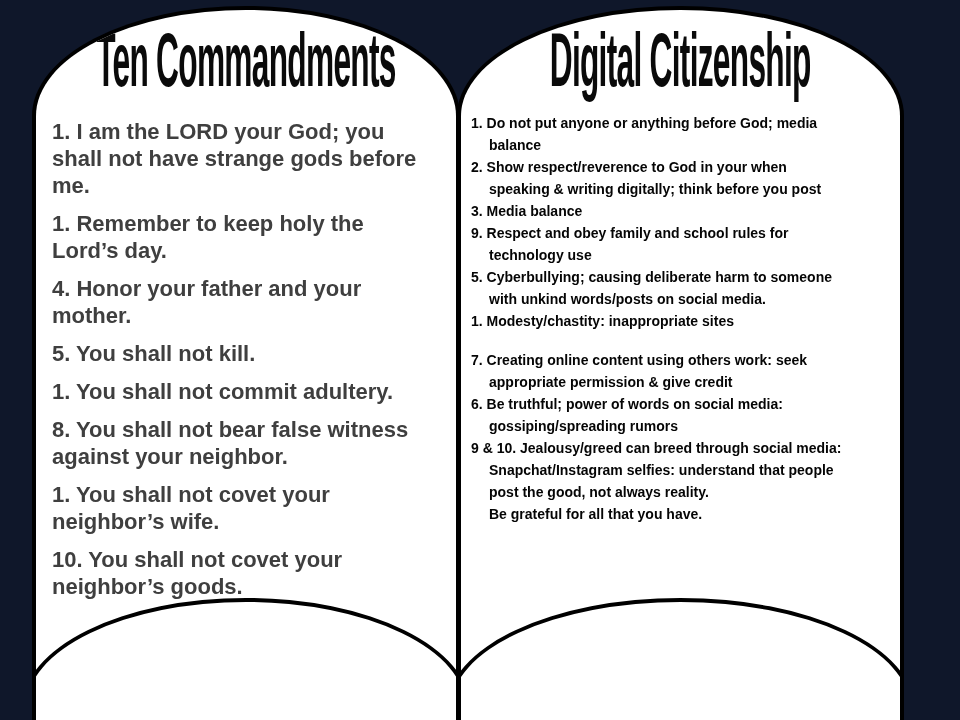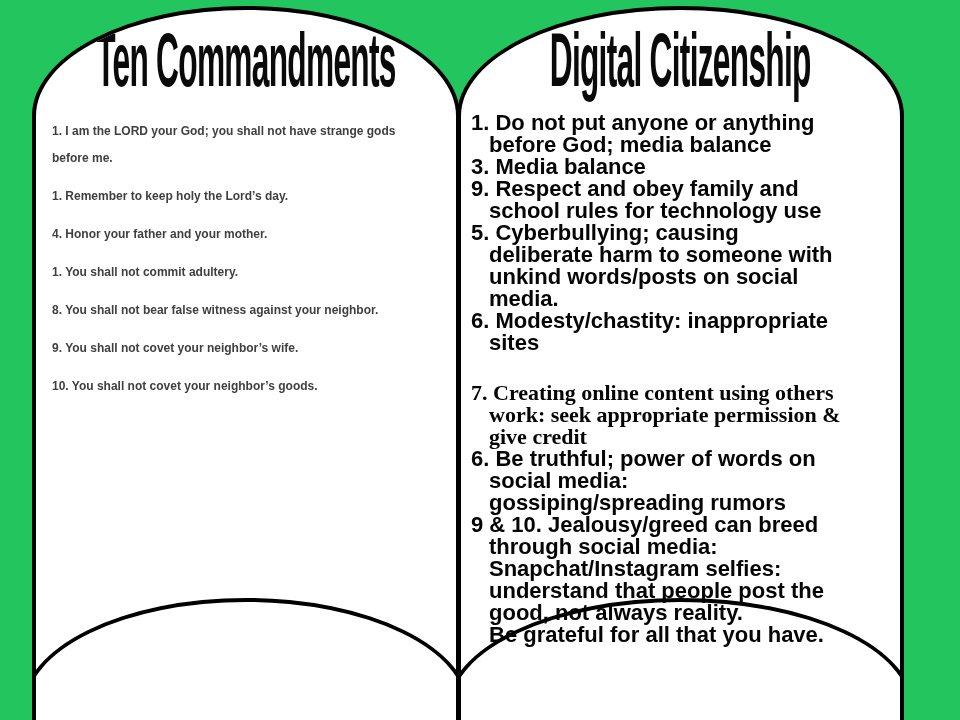--- a/index.html
+++ b/index.html
@@ -6,21 +6,21 @@
   body {
     width: 960px; height: 720px;
     background: #ffffff;
     overflow: hidden;
     position: relative;
     font-family: "Liberation Sans", sans-serif;
   }
   .stage {
     position: absolute; left: 0; top: 0;
     width: 960px; height: 720px;
-    background: #22c55e;
+    background: #0f172a;
     overflow: hidden;
   }
   
   .tablet {
     position: absolute;
     top: 6px;
     height: 730px;
     box-sizing: border-box;
     border: 4px solid #000;
     border-bottom: none;
@@ -60,74 +60,76 @@
     transform-origin: 50% 10%;
     white-space: nowrap;
   }
 
   
   .left-list {
     margin-top: 18px;
     padding: 0 34px 0 16px;
     color: #3f3f3f;
     font-weight: bold;
-    font-size: 12px;
+    font-size: 22px;
     line-height: 27px;
   }
   .left-list p { margin: 0 0 11px 0; }
 
   
   .right-list {
     margin-top: 12px;
     padding: 0 0 0 10px;
     width: 371px;
     color: #050505;
     font-weight: bold;
-    font-size: 22px;
+    font-size: 14px;
     line-height: 22px;
   }
   .right-list p {
     margin: 0;
     padding-left: 18px;
     text-indent: -18px;
     white-space: pre-line;
   }
-  .right-list p.gap-before { margin-top: 28px; font-family: Liberation Serif, serif; }
+  .right-list p.gap-before { margin-top: 17px; }
 </style>
 </head>
 <body>
 
 <div class="stage">
 
   <div class="tablet tablet-left">
     <div class="title-wrap">
       <span class="title">Ten Commandments</span>
     </div>
     <div class="left-list">
       <p>1. I am the LORD your God; you shall not have strange gods before me.</p>
       <p>1. Remember to keep holy the Lord’s day.</p>
       <p>4. Honor your father and your mother.</p>
+      <p>5. You shall not kill.</p>
       <p>1. You shall not commit adultery.</p>
       <p>8. You shall not bear false witness against your neighbor.</p>
-      <p>9. You shall not covet your neighbor’s wife.</p>
+      <p>1. You shall not covet your neighbor’s wife.</p>
       <p>10. You shall not covet your neighbor’s goods.</p>
     </div>
     <div class="bottom-arc"></div>
   </div>
 
   <div class="tablet tablet-right">
     <div class="title-wrap">
       <span class="title">Digital Citizenship</span>
     </div>
     <div class="right-list">
       <p>1. Do not put anyone or anything before God; media balance</p>
+      <p>2. Show respect/reverence to God in your when speaking &amp; writing digitally; think before you post</p>
       <p>3. Media balance</p>
       <p>9. Respect and obey family and school rules for technology use</p>
       <p>5. Cyberbullying; causing deliberate harm to someone with unkind words/posts on social media.</p>
-      <p>6. Modesty/chastity: inappropriate sites</p>
+      <p>1. Modesty/chastity: inappropriate sites</p>
       <p class="gap-before">7. Creating online content using others work: seek appropriate permission &amp; give credit</p>
       <p>6. Be truthful; power of words on social media: gossiping/spreading rumors</p>
       <p>9 &amp; 10. Jealousy/greed can breed through social media: Snapchat/Instagram selfies: understand that people post the good, not always reality.
 Be grateful for all that you have.</p>
     </div>
     <div class="bottom-arc"></div>
   </div>
 
 </div>
 

